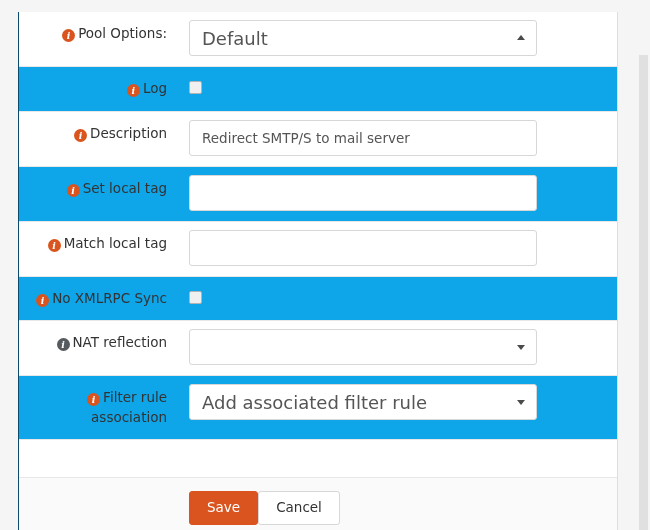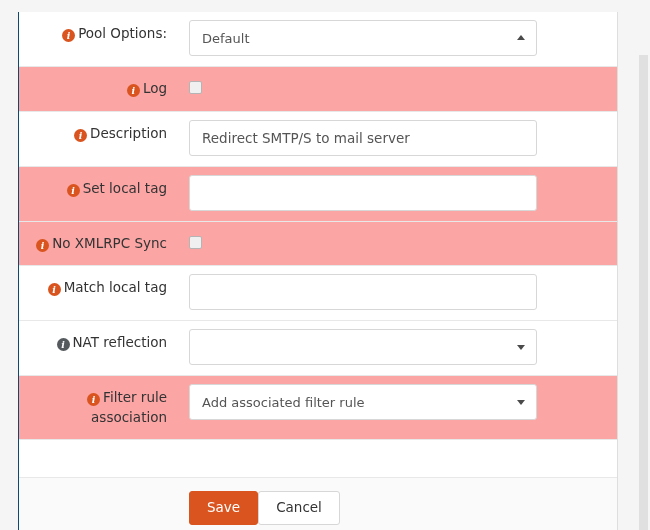--- a/index.html
+++ b/index.html
@@ -31,21 +31,21 @@
   .row {
     display: flex;
     align-items: flex-start;
     box-sizing: border-box;
     border-bottom: 1px solid #e8e8e8;
     background: #ffffff;
     padding: 0;
     position: relative;
   }
   .row.striped {
-    background: #fca5a5;
+    background: #0ea5e9;
   }
 
   .label-cell {
     width: 158px;
     flex: 0 0 158px;
     box-sizing: border-box;
     text-align: right;
     padding: 12px 10px 12px 8px;
     font-size: 13.5px;
     color: #333333;
@@ -96,21 +96,21 @@
     font-family: "DejaVu Sans", "Liberation Sans", sans-serif;
   }
   .text-box {
   }
   .text-box .value {
     color: #555555;
     font-size: 13.5px;
   }
   .select-box .value {
     color: #555555;
-    font-size: 13px;
+    font-size: 18px;
     white-space: nowrap;
     overflow: hidden;
   }
   .caret {
     position: absolute;
     right: 11px;
     top: 50%;
     width: 0;
     height: 0;
     border-left: 4.5px solid transparent;
@@ -233,37 +233,37 @@
     <div class="label-cell">
       <span class="info-icon">i</span><span>Set local tag</span>
     </div>
     <div class="control-cell">
       <div class="text-box">
         <span class="value"></span>
       </div>
     </div>
   </div>
 
-  <div class="row striped">
-    <div class="label-cell">
-      <span class="info-icon">i</span><span>No XMLRPC Sync</span>
-    </div>
-    <div class="control-cell">
-      <span class="checkbox"></span>
-    </div>
-  </div>
-
   <div class="row">
     <div class="label-cell">
       <span class="info-icon">i</span><span>Match local tag</span>
     </div>
     <div class="control-cell">
       <div class="text-box">
         <span class="value"></span>
       </div>
+    </div>
+  </div>
+
+  <div class="row striped">
+    <div class="label-cell">
+      <span class="info-icon">i</span><span>No XMLRPC Sync</span>
+    </div>
+    <div class="control-cell">
+      <span class="checkbox"></span>
     </div>
   </div>
 
   <div class="row">
     <div class="label-cell">
       <span class="info-icon gray">i</span><span>NAT reflection</span>
     </div>
     <div class="control-cell">
       <div class="select-box">
         <span class="caret down"></span>

